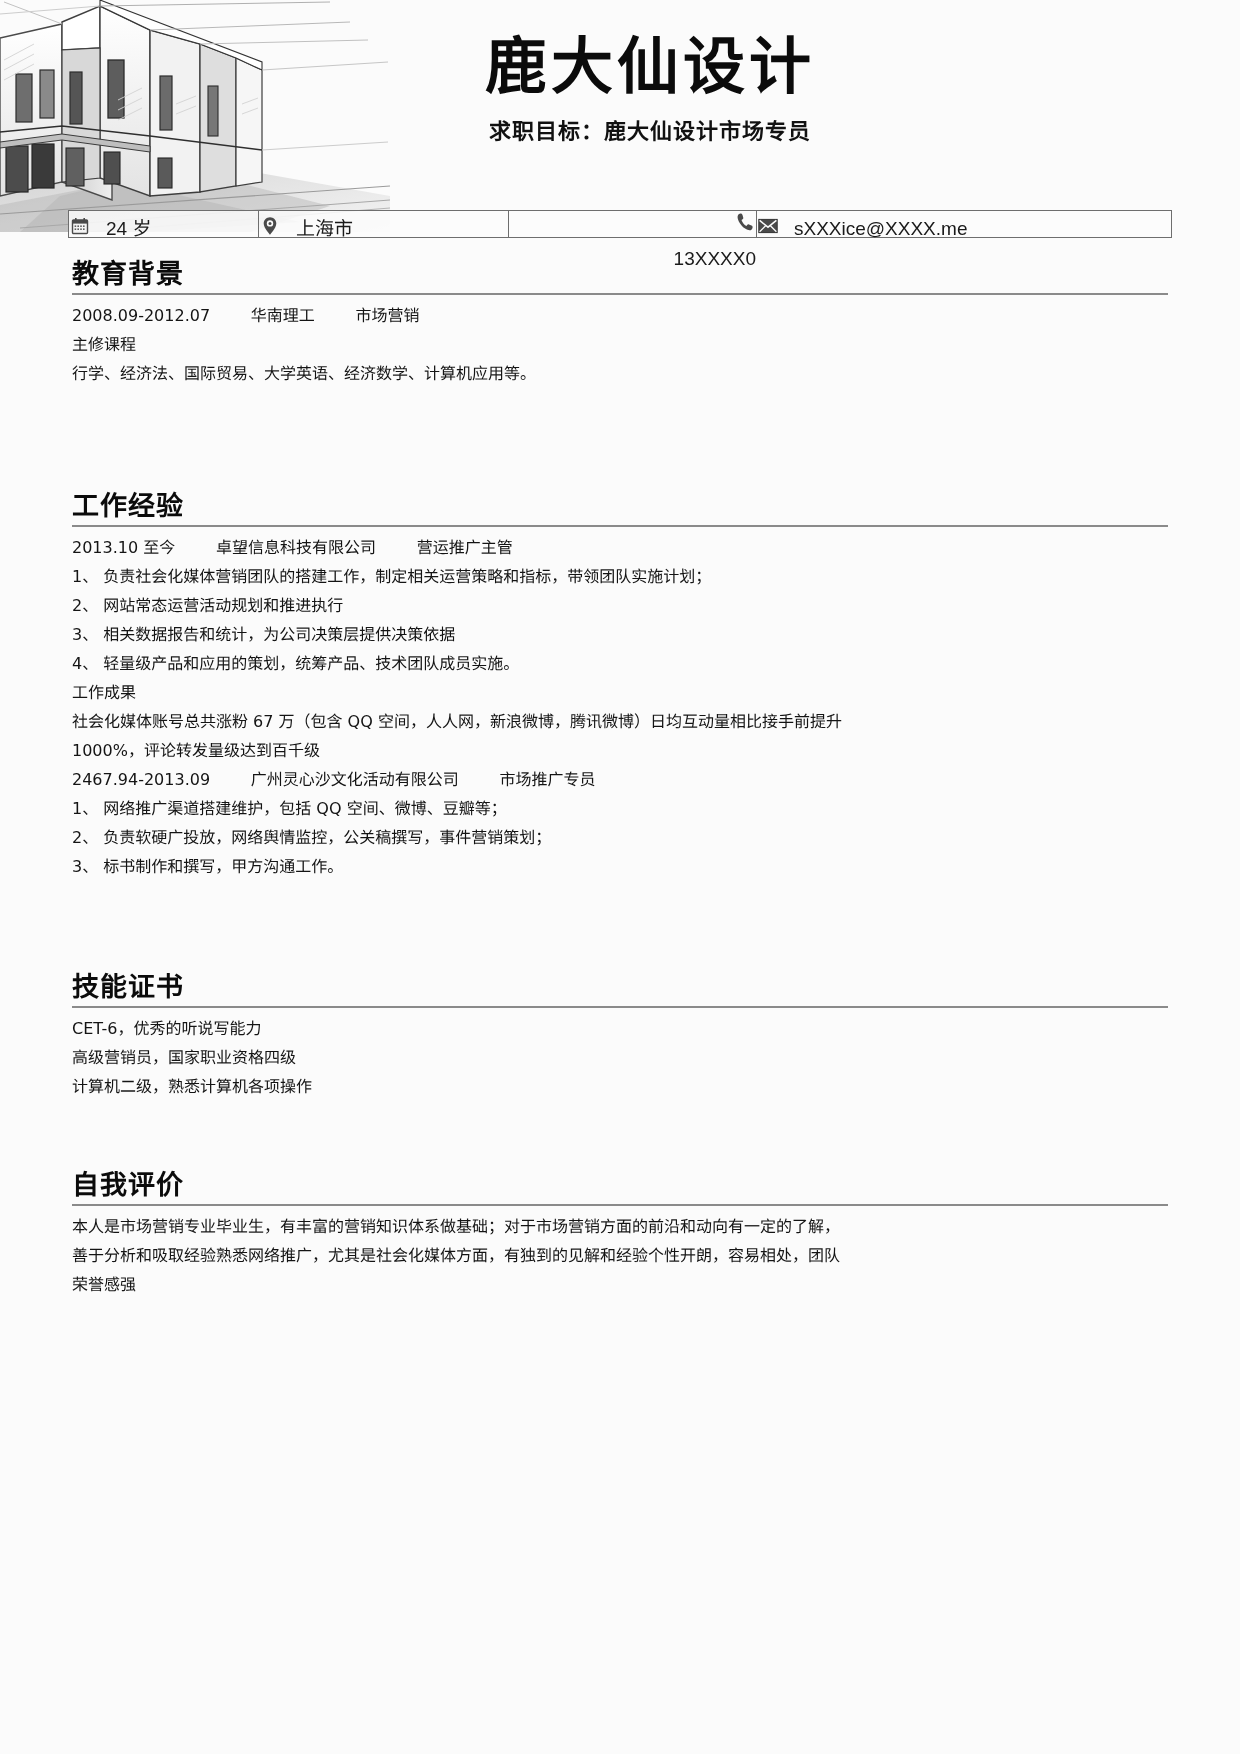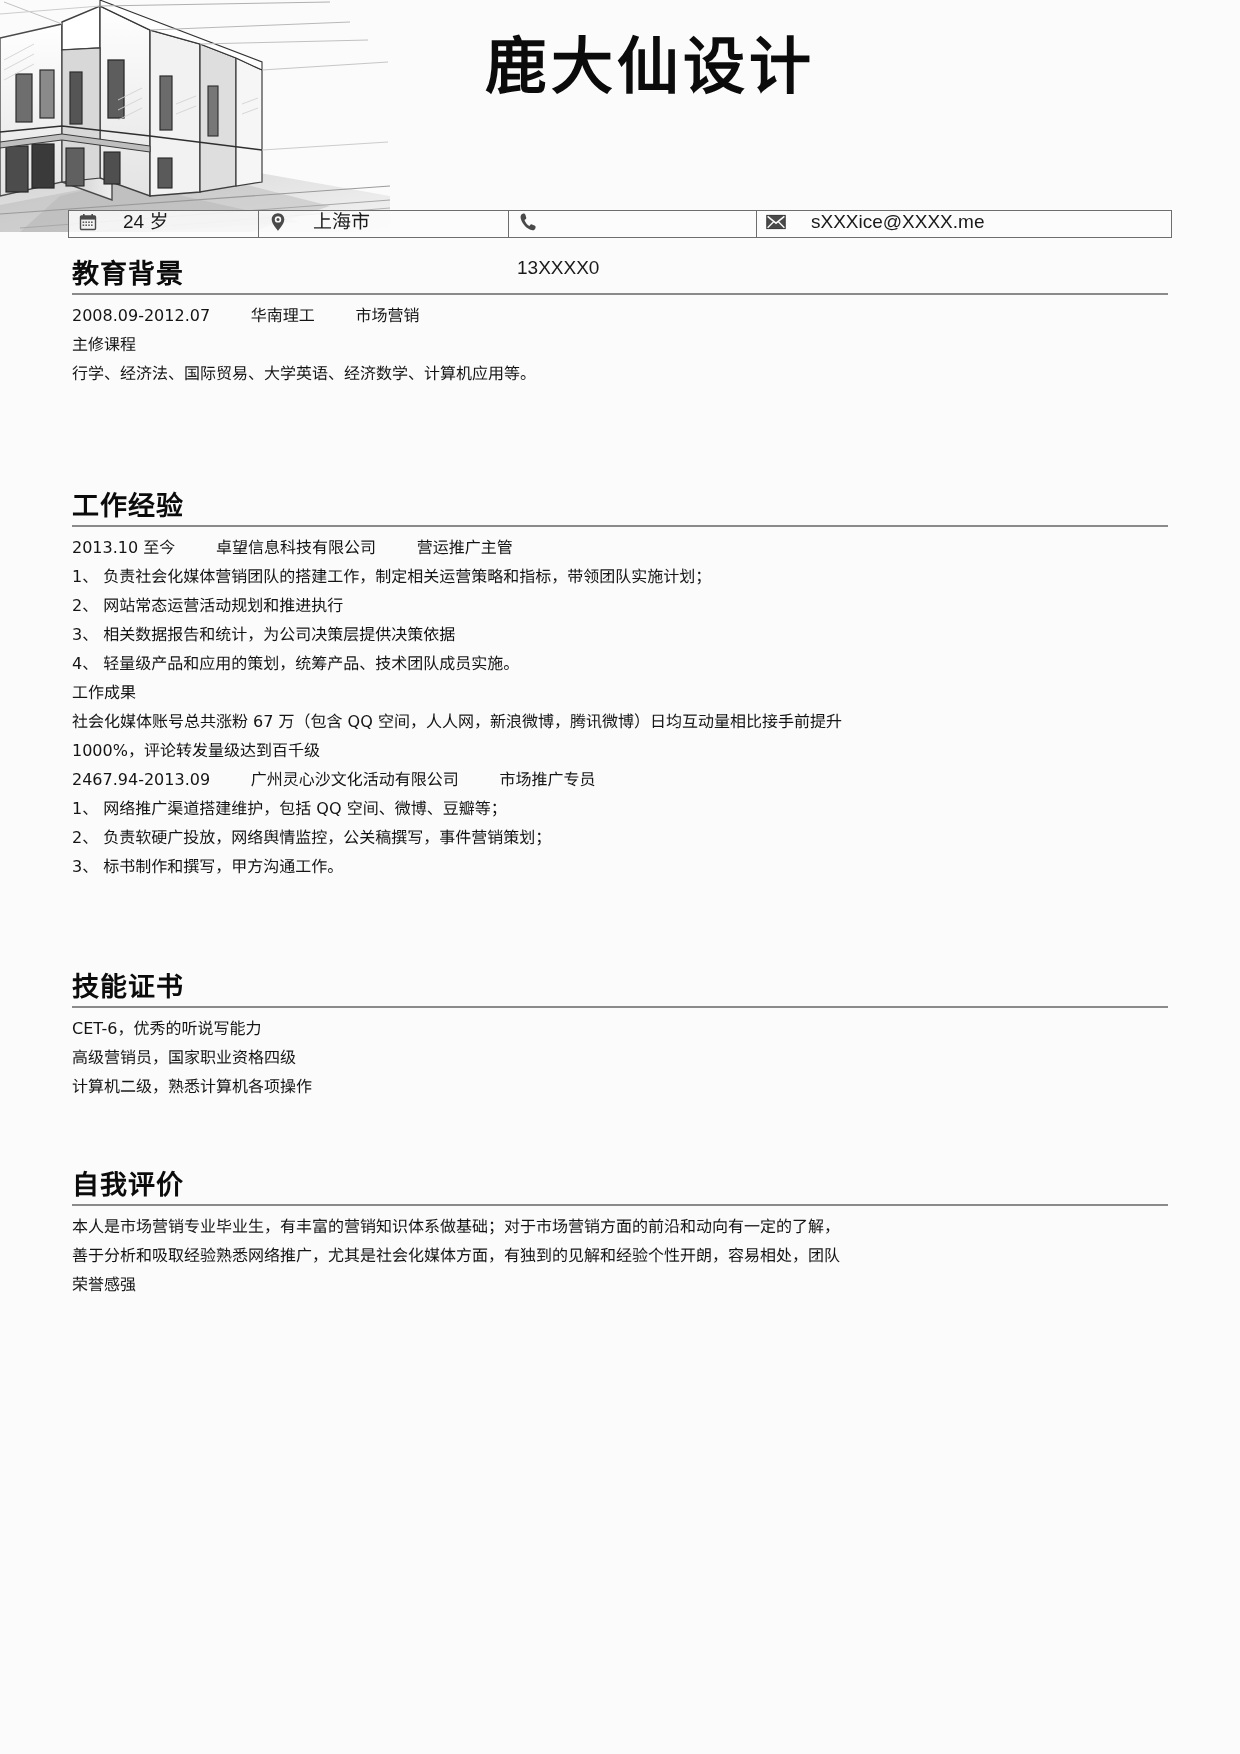--- a/index.html
+++ b/index.html
@@ -68,23 +68,22 @@
     width: 1104px;
     height: 28px;
     display: flex;
     border: 1px solid #6e6e6e;
     background: rgba(251,251,251,0.86);
     box-sizing: border-box;
     z-index: 5;
   }
   .contact-cell {
     display: flex;
-    align-items: flex-start;
-    gap: 24px;
-    padding-left: 8px;
+    align-items: flex-end;
+    gap: 15px;
     border-right: 1px solid #6e6e6e;
     box-sizing: border-box;
     font-size: 19px;
     color: #1a1a1a;
     white-space: nowrap;
     background: transparent;
   }
   .contact-cell:last-child { border-right: none; }
   .cc-age { width: 190px; }
   .cc-city { width: 250px; }
@@ -216,20 +215,21 @@
           <path d="M176 104 L196 96"></path>
             <path d="M176 114 L196 106"></path>
           <path d="M242 104 L258 98"></path>
             <path d="M242 114 L258 108"></path>
         </g>
       </svg>
     </div>
 
     <div class="header-titles">
       <div class="name-title">鹿大仙设计</div>
+      <div class="job-objective">求职目标：鹿大仙设计市场专员</div>
     </div>
   </div>
 
   <div class="contact-bar">
 
     <div class="contact-cell cc-age">
       <span class="ic">
         <svg width="18" height="18" viewBox="0 0 18 18" xmlns="http://www.w3.org/2000/svg">
           <rect x="1.5" y="3" width="15" height="13.5" rx="1" fill="none" stroke="#4a4a4a" stroke-width="1.4"></rect>
           <rect x="1.5" y="3" width="15" height="3.6" fill="#4a4a4a"></rect>

